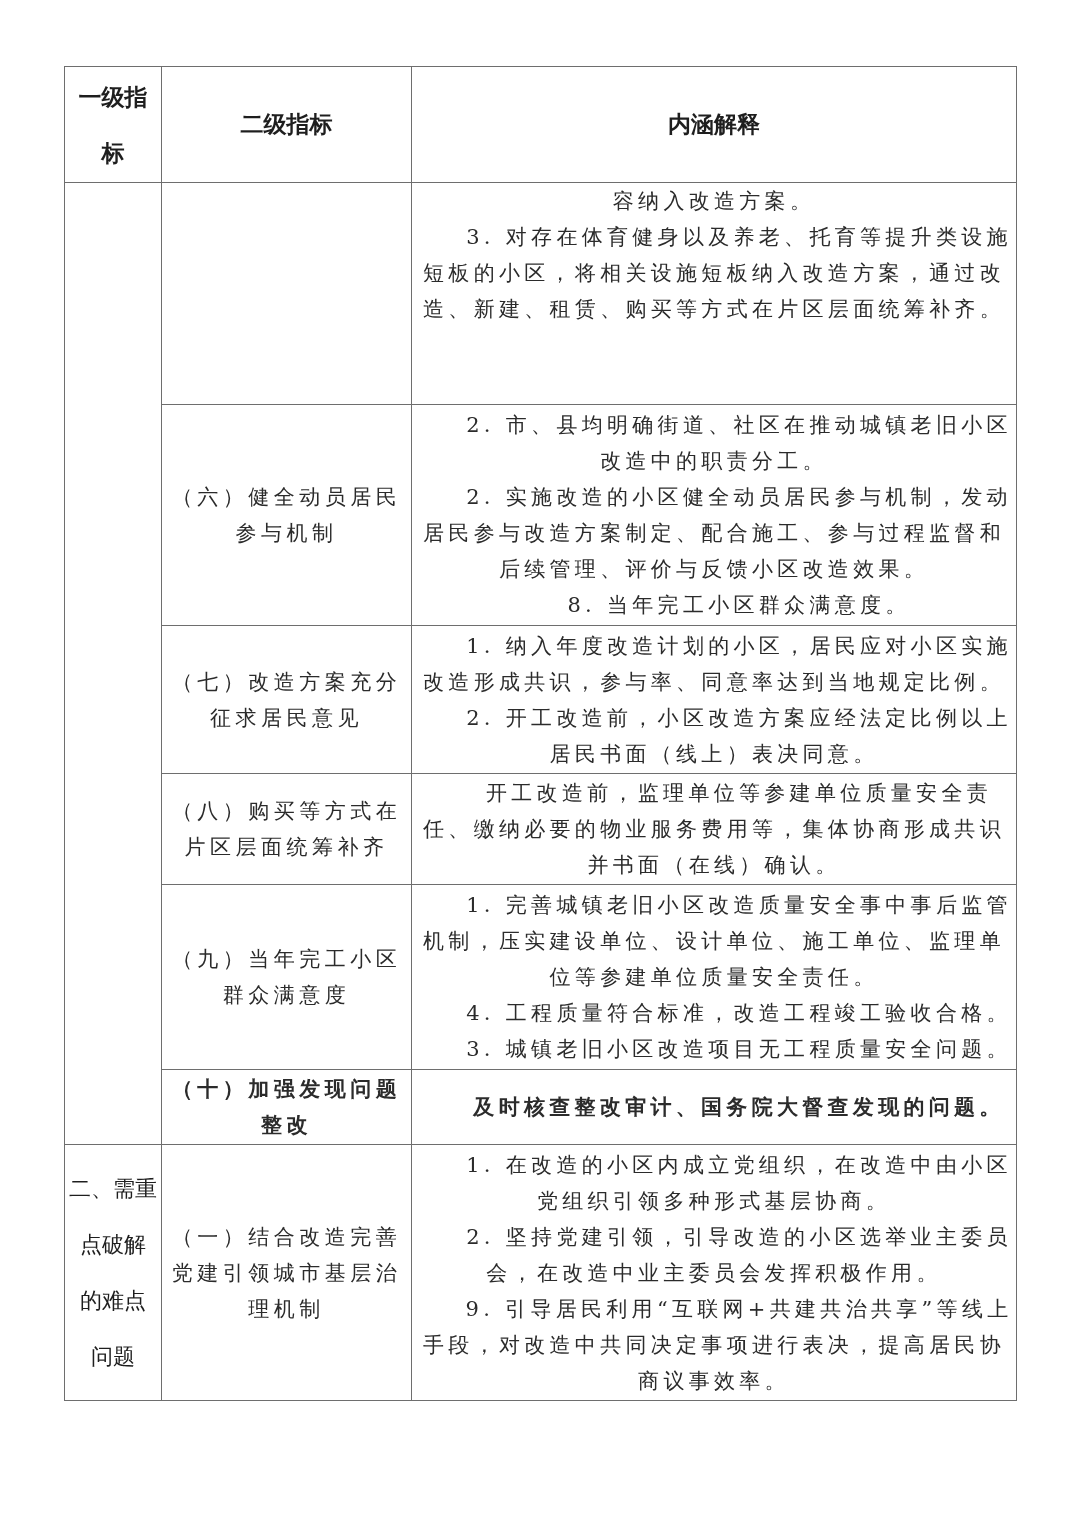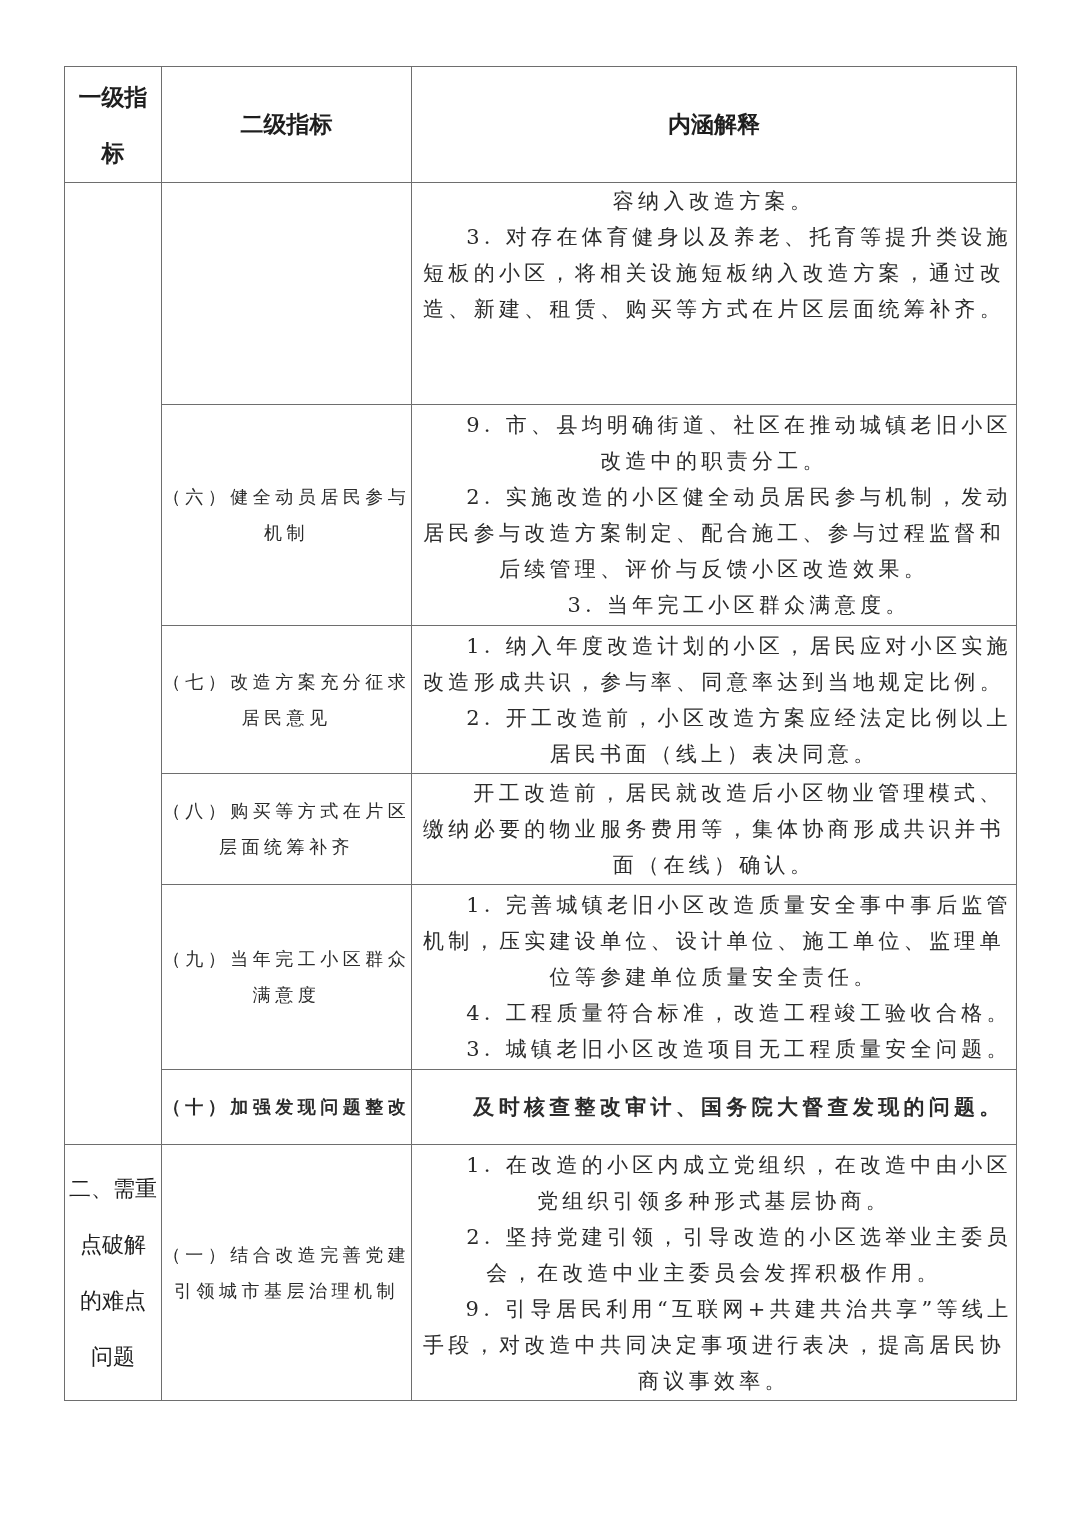--- a/index.html
+++ b/index.html
@@ -13,21 +13,21 @@
   .tbl td, .tbl th { border: 1.5px solid #6e6e6e; padding: 0; vertical-align: middle; text-align: center; }
   .col1 { width: 97px; }
   .col2 { width: 250px; }
   .col3 { width: 605px; }
   .hdr { height: 116px; font-family: "DejaVu Sans", "Liberation Sans", sans-serif; font-weight: normal; font-size: 23px; color: #1e1e1e; text-align: center; }
   .hdr .l1 { line-height: 56px; }
   .sec {
     font-family: "DejaVu Sans", "Liberation Sans", sans-serif; font-size: 22px; color: #1e1e1e;
     line-height: 56px; padding-left: 6px; vertical-align: middle;
   }
-  .sub { font-size: 18px; line-height: 36px; letter-spacing: 4.5px; padding: 0 4px 0 7px; margin-top: 48px; }
+  .sub { font-size: 21px; line-height: 36px; letter-spacing: 4.5px; padding: 0 4px 0 7px; margin-top: 48px; }
   .desc { font-size: 21px; line-height: 36px; letter-spacing: 4.3px; padding: 2px 2px 2px 6px; text-align: justify; }
   .desc p { margin: 0; }
   .desc .ind { text-indent: 50px; }
   .desc.top { vertical-align: top; }
   .r-cont { height: 222px; }
   .r6 { height: 221px; }
   .r7 { height: 148px; }
   .r8 { height: 111px; }
   .r9 { height: 185px; }
   .r10 { height: 75px; font-weight: bold; }
@@ -57,38 +57,38 @@
     <td class="sub"></td>
     <td class="desc top">
       <p>容纳入改造方案。</p>
       <p class="ind">3. 对存在体育健身以及养老、托育等提升类设施短板的小区，将相关设施短板纳入改造方案，通过改造、新建、租赁、购买等方式在片区层面统筹补齐。</p>
     </td>
   </tr>
 
   <tr class="r6">
     <td class="sub">（六）健全动员居民参与机制</td>
     <td class="desc">
-      <p class="ind">9. 市、县均明确街道、社区在推动城镇老旧小区改造中的职责分工。</p>
+      <p class="ind">2. 市、县均明确街道、社区在推动城镇老旧小区改造中的职责分工。</p>
       <p class="ind">2. 实施改造的小区健全动员居民参与机制，发动居民参与改造方案制定、配合施工、参与过程监督和后续管理、评价与反馈小区改造效果。</p>
-      <p class="ind">3. 当年完工小区群众满意度。</p>
+      <p class="ind">8. 当年完工小区群众满意度。</p>
     </td>
   </tr>
 
   <tr class="r7">
     <td class="sub">（七）改造方案充分征求居民意见</td>
     <td class="desc">
       <p class="ind">1. 纳入年度改造计划的小区，居民应对小区实施改造形成共识，参与率、同意率达到当地规定比例。</p>
       <p class="ind">2. 开工改造前，小区改造方案应经法定比例以上居民书面（线上）表决同意。</p>
     </td>
   </tr>
 
   <tr class="r8">
     <td class="sub">（八）购买等方式在片区层面统筹补齐</td>
     <td class="desc">
-      <p class="ind">开工改造前，居民就改造后小区物业管理模式、缴纳必要的物业服务费用等，集体协商形成共识并书面（在线）确认。</p>
+      <p class="ind">开工改造前，监理单位等参建单位质量安全责任、缴纳必要的物业服务费用等，集体协商形成共识并书面（在线）确认。</p>
     </td>
   </tr>
 
   <tr class="r9">
     <td class="sub">（九）当年完工小区群众满意度</td>
     <td class="desc">
       <p class="ind">1. 完善城镇老旧小区改造质量安全事中事后监管机制，压实建设单位、设计单位、施工单位、监理单位等参建单位质量安全责任。</p>
       <p class="ind">4. 工程质量符合标准，改造工程竣工验收合格。</p>
       <p class="ind">3. 城镇老旧小区改造项目无工程质量安全问题。</p>
     </td>

